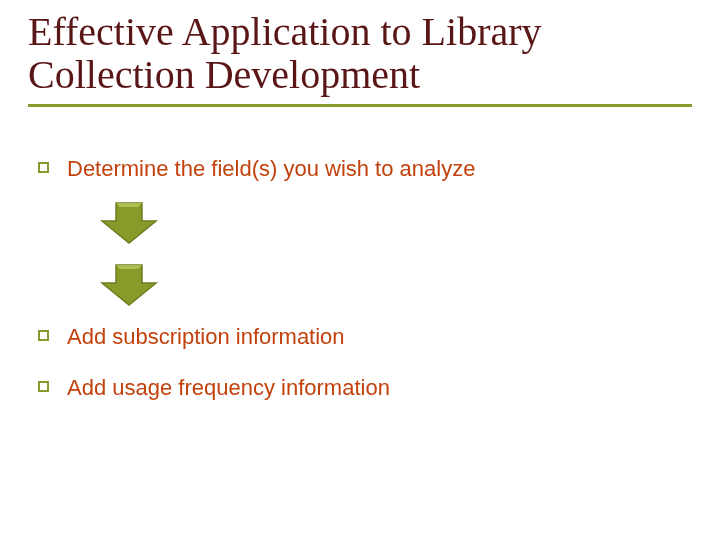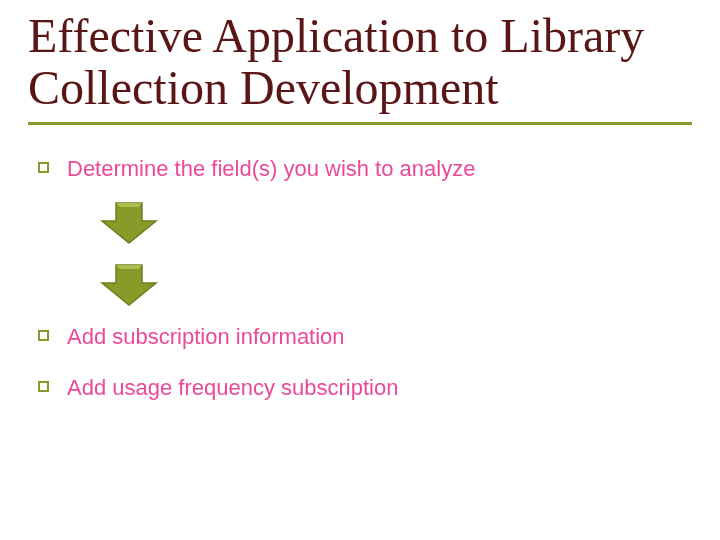--- a/index.html
+++ b/index.html
@@ -10,21 +10,21 @@
     position: relative;
   }
   .title-block {
     position: absolute;
     top: 10px;
     left: 28px;
     right: 28px;
   }
   .title {
     font-family: "Times New Roman", Times, serif;
-    font-size: 48px;
+    font-size: 40px;
     line-height: 1.08;
     color: #5a1616;
     font-weight: 400;
   }
   .title-underline {
     height: 3px;
     background: #8a9a2a;
     margin-top: 8px;
     width: 100%;
   }
@@ -43,21 +43,21 @@
     width: 11px;
     height: 11px;
     border: 2px solid #8a9a2a;
     background: #ffffff;
     flex: 0 0 auto;
     margin-top: 7px;
     margin-right: 18px;
   }
   .bullet-text {
     font-size: 22px;
-    color: #ec4899;
+    color: #c2410c;
     line-height: 1.25;
   }
   .arrow-slot {
     height: 52px;
     position: relative;
     margin-bottom: 10px;
     margin-left: 60px;
   }
   .arrow-slot svg { position: absolute; left: 0; top: 0; }
   .sp1 { height: 0px; }
@@ -97,16 +97,16 @@
 
   <div class="bullet-item">
     <span class="bullet"></span>
     <span class="bullet-text">Add subscription information</span>
   </div>
 
   <div class="sp2"></div>
 
   <div class="bullet-item">
     <span class="bullet"></span>
-    <span class="bullet-text">Add usage frequency subscription</span>
+    <span class="bullet-text">Add usage frequency information</span>
   </div>
 
 </div>
 
 </body></html>

